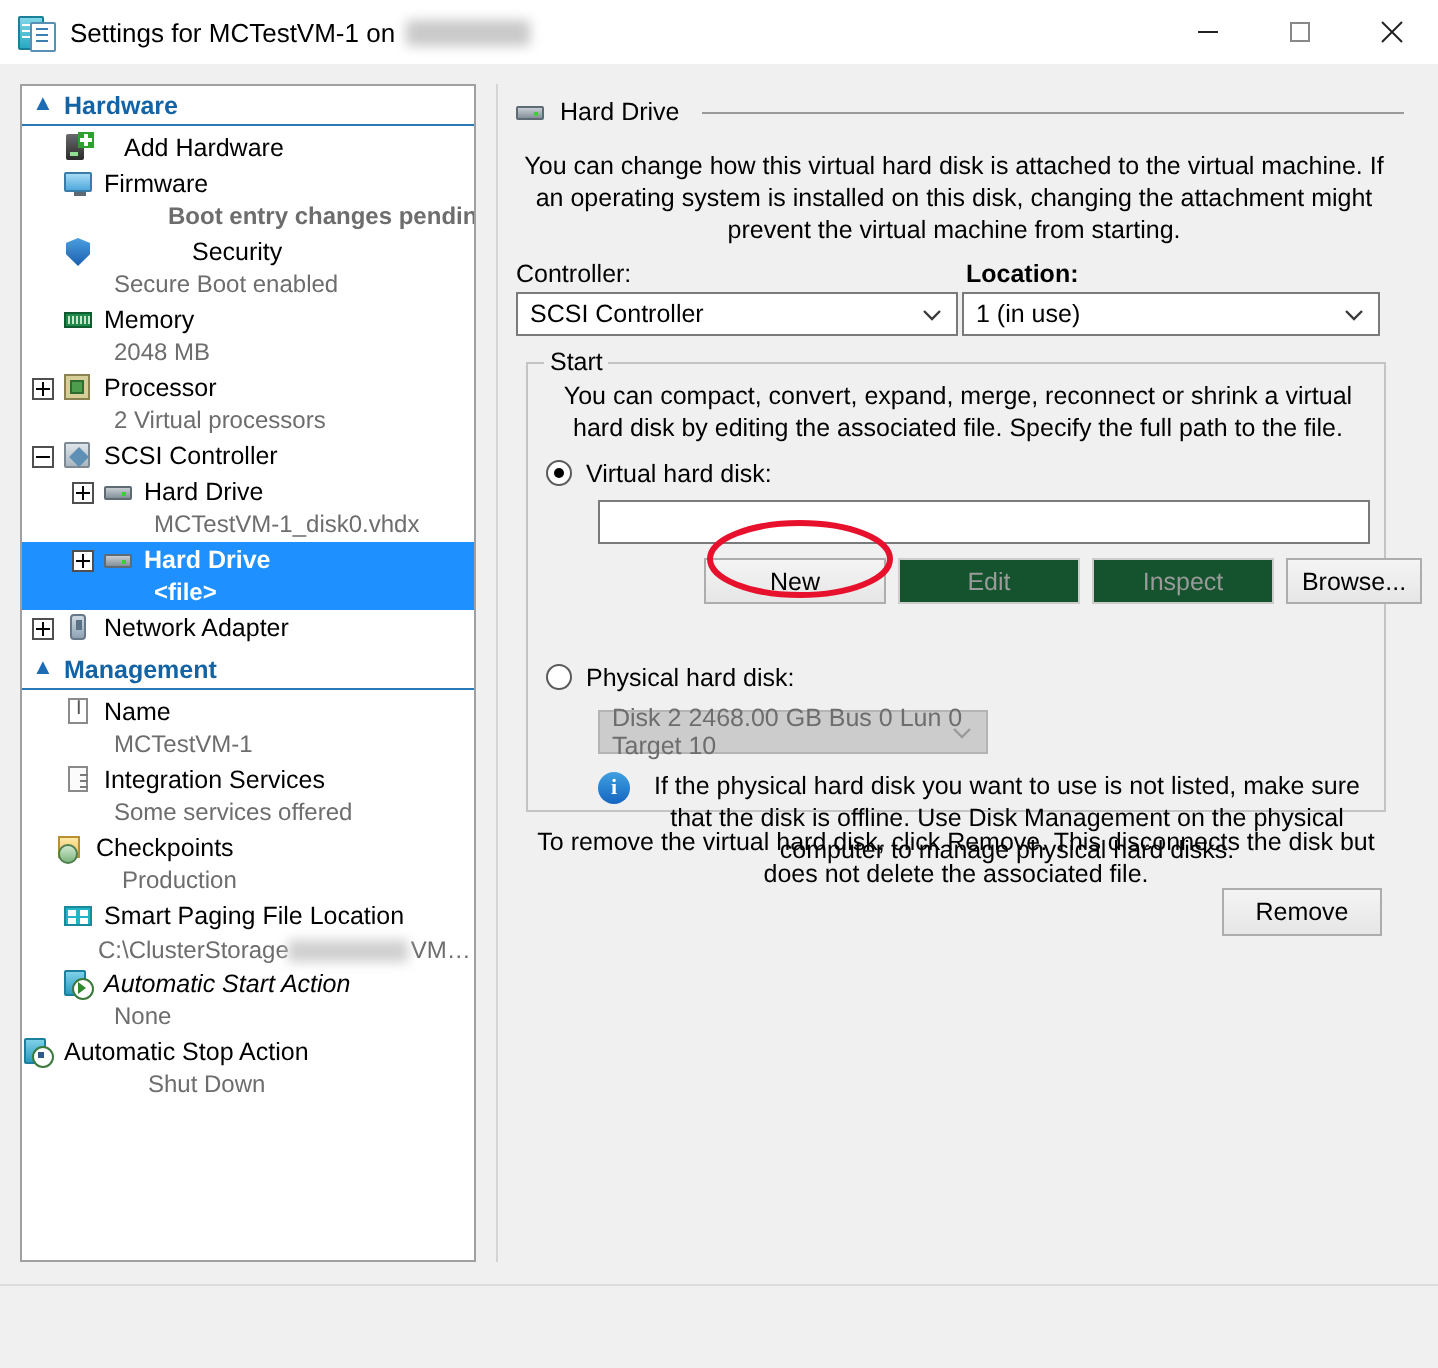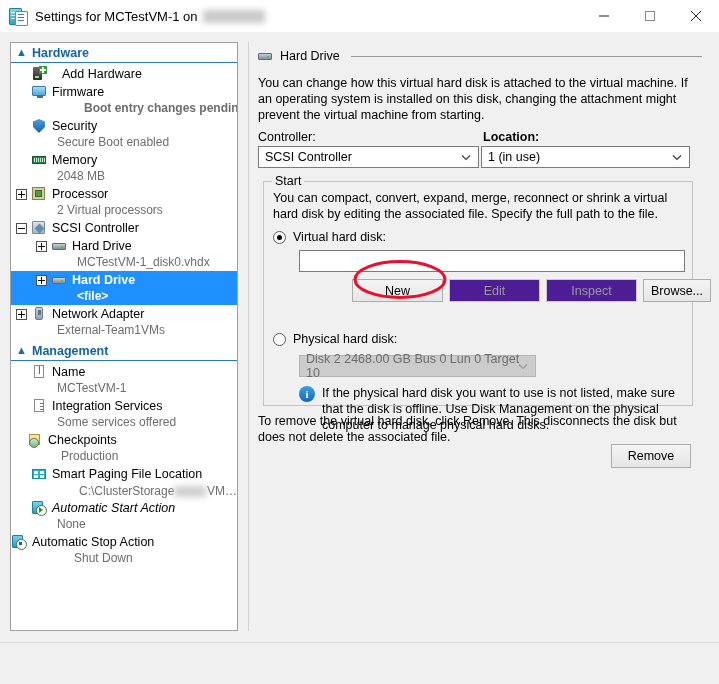--- a/index.html
+++ b/index.html
@@ -178,21 +178,21 @@
   }
   .group-title {
     position: absolute; left: 8px; top: 6px; display: flex; align-items: center; gap: 7px;
     width: 445px;
   }
   .gt-icon { width: 16px; height: 16px; position: relative; flex: none; }
   .gt-text { font-size: 12.5px; color: #000; white-space: nowrap; }
   .gt-rule { flex: 1; height: 1px; background: #9a9a9a; margin-left: 4px; }
 
   .para {
-    position: absolute; font-size: 12.5px; color: #000; line-height: 16px;
+    position: absolute; font-size: 12.5px; color: #000; line-height: 16px; text-align: center;
   }
   .lbl { position: absolute; font-size: 12.5px; color: #000; }
 
   .combo {
     position: absolute; height: 22px; box-sizing: border-box;
     background: #ffffff; border: 1px solid #7a7a7a;
     display: flex; align-items: center; padding-left: 6px;
     font-size: 12.5px; color: #000;
   }
   .combo .arrow {
@@ -205,21 +205,21 @@
   .groupbox {
     position: absolute; box-sizing: border-box;
     border: 1px solid #c4c4c4;
     background: transparent;
   }
   .groupbox-label {
     position: absolute; top: -8px; left: 8px; background: #f0f0f0;
     padding: 0 3px; font-size: 12.5px; color: #000;
   }
 
-  .radio-row { position: absolute; display: flex; align-items: flex-end; gap: 7px; }
+  .radio-row { position: absolute; display: flex; align-items: flex-start; gap: 7px; }
   .radio {
     width: 13px; height: 13px; border-radius: 50%;
     border: 1px solid #5a5a5a; background: #fff; box-sizing: border-box;
     position: relative; flex: none;
   }
   .radio.checked:after {
     content: ""; position: absolute; left: 3px; top: 3px; width: 5px; height: 5px;
     border-radius: 50%; background: #000;
   }
   .radio-label { font-size: 12.5px; color: #000; }
@@ -232,21 +232,21 @@
   }
 
   .btn {
     position: absolute; box-sizing: border-box;
     height: 23px;
     background: linear-gradient(#f4f4f4, #e6e6e6);
     border: 1px solid #adadad;
     display: flex; align-items: center; justify-content: center;
     font-size: 12.5px; color: #000;
   }
-  .btn.disabled { color: #9a9a9a; background: #4c1d95; border-color: #cccccc; }
+  .btn.disabled { color: #9a9a9a; background: #14532d; border-color: #cccccc; }
 
   .infoicon {
     position: absolute; width: 16px; height: 16px; border-radius: 50%;
     background: linear-gradient(#3fa0e0, #1565c0);
     display: flex; align-items: center; justify-content: center;
     color: #fff; font-weight: bold; font-size: 11px; font-family: "Liberation Serif", serif;
   }
 
   
   .footer-sep {
@@ -316,21 +316,21 @@
         <div class="trow" style="padding-left:20px;">
           <span class="ticon">
               <span class="ic-fw"></span>
             </span>
           <span class="tlabel" style="margin-left:5px;">Firmware</span>
         </div>
         <div class="tsub" style="padding-left:73px;font-weight:bold;">Boot entry changes pending</div>
       </div>
 
       <div class="tnode">
-        <div class="trow" style="padding-left:20px;">
+        <div class="trow" style="padding-left:20px;gap:44px;">
           <span class="ticon">
               <span class="ic-sec"></span>
             </span>
           <span class="tlabel" style="margin-left:5px;">Security</span>
         </div>
         <div class="tsub" style="padding-left:46px;">Secure Boot enabled</div>
       </div>
 
       <div class="tnode">
         <div class="trow" style="padding-left:20px;">
@@ -386,21 +386,20 @@
       </div>
 
       <div class="tnode">
         <div class="trow" style="padding-left:5px;">
           <span class="expander plus"></span>
           <span class="ticon" style="margin-left:4px;">
               <span class="ic-net"></span>
             </span>
           <span class="tlabel" style="margin-left:5px;">Network Adapter</span>
         </div>
-        <div class="tsub" style="padding-left:46px;">External-Team1VMs</div>
       </div>
 
       <div class="section-head" style="margin-top:2px;">
         <span class="chev">▲</span>
         <span class="section-label">Management</span>
       </div>
 
       <div class="tnode">
         <div class="trow" style="padding-left:20px;">
           <span class="ticon">
@@ -431,21 +430,21 @@
         <div class="tsub" style="padding-left:50px;">Production</div>
       </div>
 
       <div class="tnode">
         <div class="trow" style="padding-left:20px;">
           <span class="ticon">
               <span class="ic-spf"></span>
             </span>
           <span class="tlabel" style="margin-left:5px;">Smart Paging File Location</span>
         </div>
-        <div class="tsub" style="padding-left:68px; display:flex; align-items:center;">
+        <div class="tsub" style="padding-left:38px; display:flex; align-items:center;">
           <span>C:\ClusterStorage</span>
           <span class="redacted-host" style="width:60px; height:11px; margin-left:0px; background:#cfcfcf;"></span>
           <span style="color:#6d6d6d; margin-left:1px;">VM…</span>
         </div>
       </div>
 
       <div class="tnode">
         <div class="trow" style="padding-left:20px;">
           <span class="ticon">
             <span class="ic-act"></span>
@@ -519,21 +518,21 @@
     <div class="btn" style="left:103px; top:237px; width:91px;">New</div>
     <div class="btn disabled" style="left:200px; top:237px; width:91px;">Edit</div>
     <div class="btn disabled" style="left:297px; top:237px; width:91px;">Inspect</div>
     <div class="btn" style="left:394px; top:237px; width:68px;">Browse...</div>
 
     <div class="radio-row" style="left:24px; top:290px;">
       <span class="radio"></span>
       <span class="radio-label">Physical hard disk:</span>
     </div>
 
-    <div class="combo disabled" style="left:50px; top:313px; width:237px;">
+    <div class="combo disabled" style="left:50px; top:313px; width:195px;">
       <span>Disk 2 2468.00 GB Bus 0 Lun 0 Target 10</span>
       <span class="arrow">
         <svg width="10" height="7" viewBox="0 0 10 7">
             <path d="M1 1.5 L5 5.5 L9 1.5" fill="none" stroke="#9a9a9a" stroke-width="1.2"></path>
           </svg>
       </span>
     </div>
 
     <div class="infoicon" style="left:50px; top:344px;">i</div>
     <div class="para" style="left:73px; top:343px; width:363px;">If the physical hard disk you want to use is not listed, make sure that the disk is offline. Use Disk Management on the physical computer to manage physical hard disks.</div>

